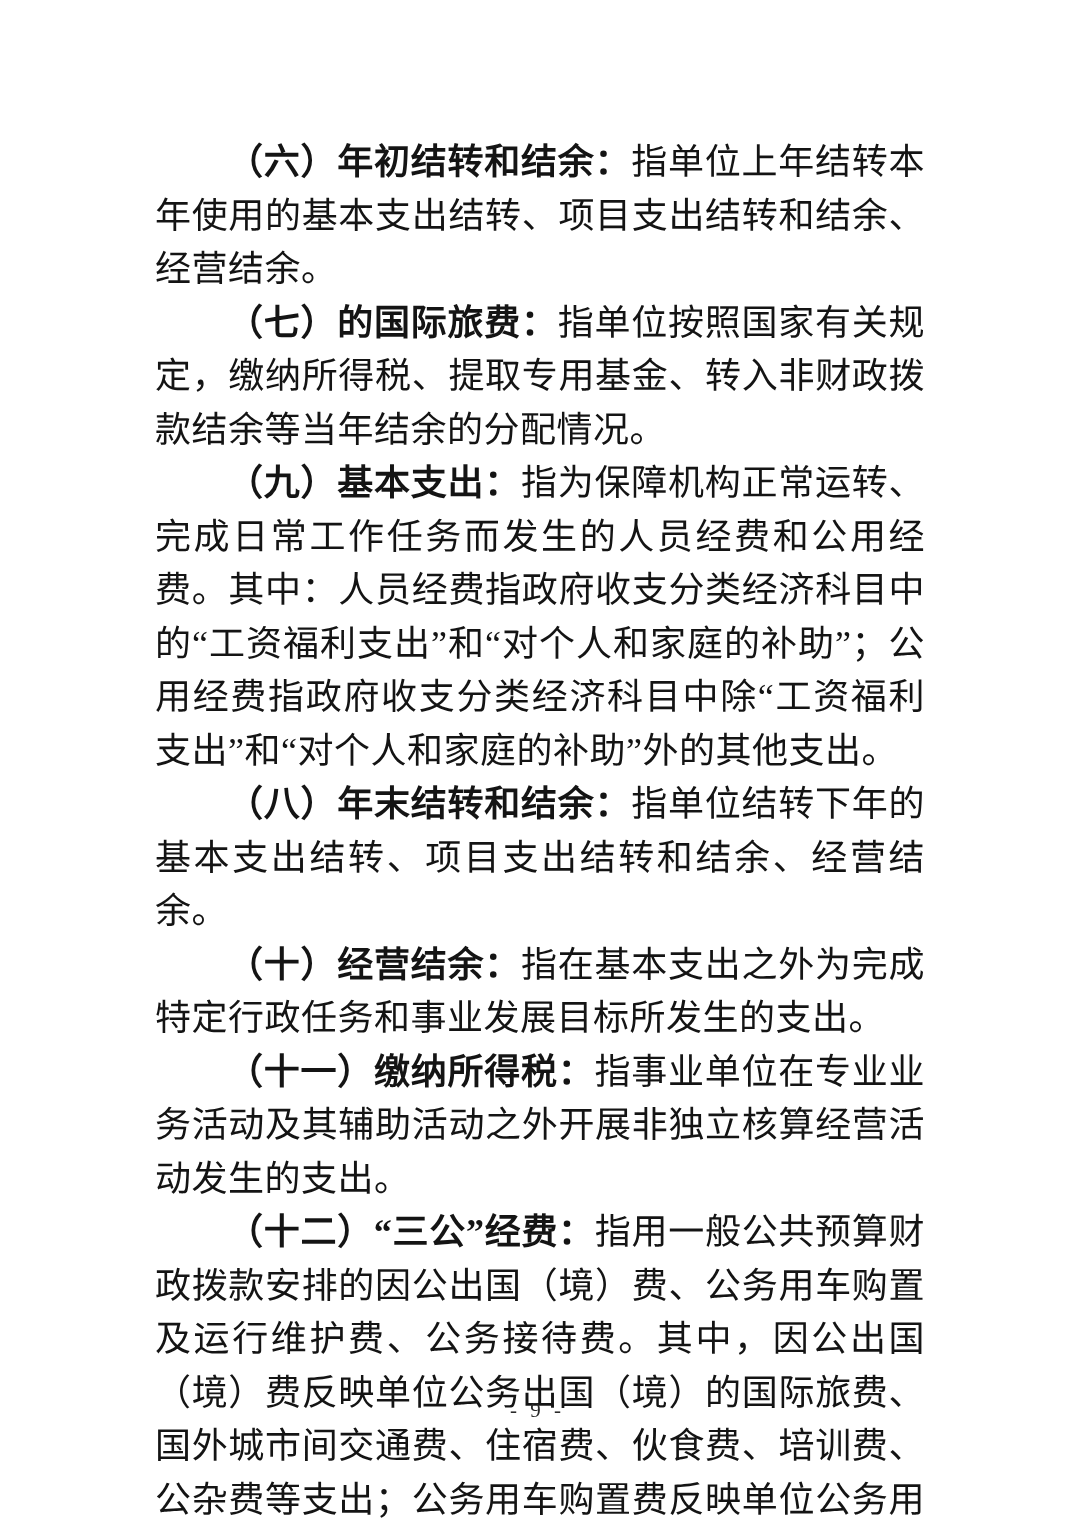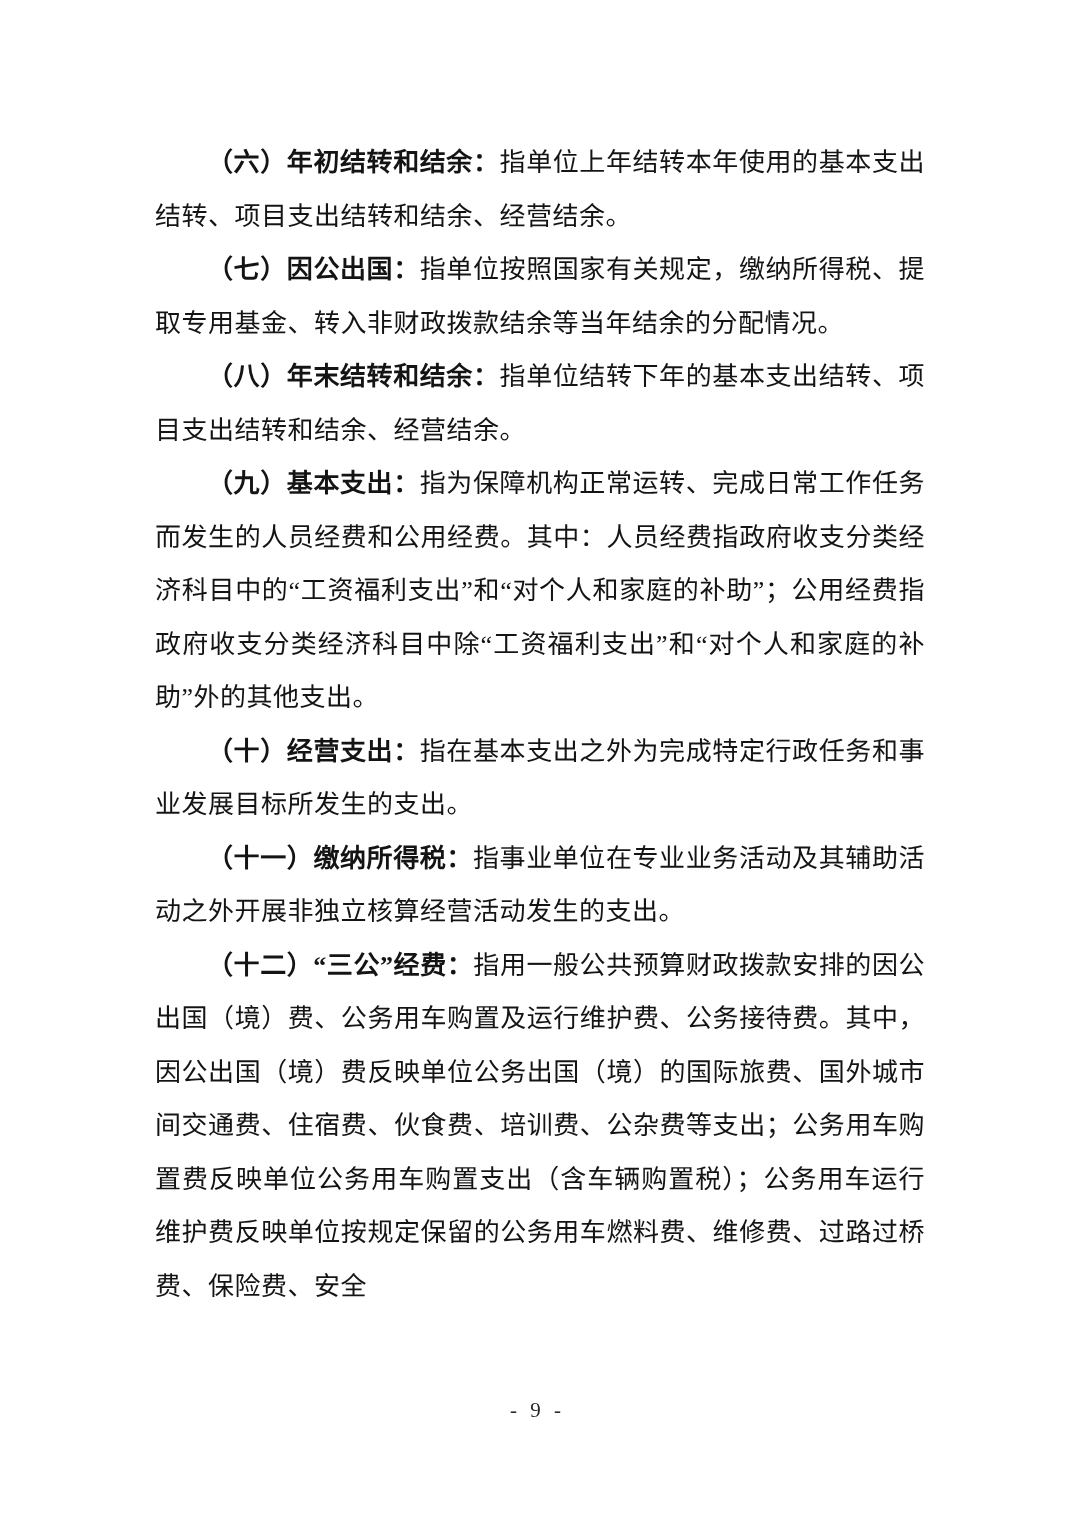--- a/index.html
+++ b/index.html
@@ -24,21 +24,21 @@
     background: #ffffff;
   }
   .text-block {
     position: absolute;
     left: 155px;
     top: 136px;
     width: 770px;
   }
   .para {
     margin: 0;
-    font-size: 26px;
+    font-size: 36px;
     line-height: 53.5px;
     text-align: justify;
     text-justify: inter-ideograph;
     text-indent: 2em;
     word-break: break-all;
     letter-spacing: 0.5px;
   }
   .para .term-head {
     font-weight: bold;
   }
@@ -55,27 +55,27 @@
 </style>
 </head>
 <body>
 
 <div class="doc-page">
 
   <div class="text-block">
 
     <p class="para"><span class="term-head">（六）年初结转和结余：</span><span class="term-body">指单位上年结转本年使用的基本支出结转、项目支出结转和结余、经营结余。</span></p>
 
-    <p class="para"><span class="term-head">（七）因公出国：</span><span class="term-body">指单位按照国家有关规定，缴纳所得税、提取专用基金、转入非财政拨款结余等当年结余的分配情况。</span></p>
+    <p class="para"><span class="term-head">（七）的国际旅费：</span><span class="term-body">指单位按照国家有关规定，缴纳所得税、提取专用基金、转入非财政拨款结余等当年结余的分配情况。</span></p>
+
+    <p class="para"><span class="term-head">（九）基本支出：</span><span class="term-body">指为保障机构正常运转、完成日常工作任务而发生的人员经费和公用经费。其中：人员经费指政府收支分类经济科目中的“工资福利支出”和“对个人和家庭的补助”；公用经费指政府收支分类经济科目中除“工资福利支出”和“对个人和家庭的补助”外的其他支出。</span></p>
 
     <p class="para"><span class="term-head">（八）年末结转和结余：</span><span class="term-body">指单位结转下年的基本支出结转、项目支出结转和结余、经营结余。</span></p>
 
-    <p class="para"><span class="term-head">（九）基本支出：</span><span class="term-body">指为保障机构正常运转、完成日常工作任务而发生的人员经费和公用经费。其中：人员经费指政府收支分类经济科目中的“工资福利支出”和“对个人和家庭的补助”；公用经费指政府收支分类经济科目中除“工资福利支出”和“对个人和家庭的补助”外的其他支出。</span></p>
-
-    <p class="para"><span class="term-head">（十）经营支出：</span><span class="term-body">指在基本支出之外为完成特定行政任务和事业发展目标所发生的支出。</span></p>
+    <p class="para"><span class="term-head">（十）经营结余：</span><span class="term-body">指在基本支出之外为完成特定行政任务和事业发展目标所发生的支出。</span></p>
 
     <p class="para"><span class="term-head">（十一）缴纳所得税：</span><span class="term-body">指事业单位在专业业务活动及其辅助活动之外开展非独立核算经营活动发生的支出。</span></p>
 
     <p class="para"><span class="term-head">（十二）“三公”经费：</span><span class="term-body">指用一般公共预算财政拨款安排的因公出国（境）费、公务用车购置及运行维护费、公务接待费。其中，因公出国（境）费反映单位公务出国（境）的国际旅费、国外城市间交通费、住宿费、伙食费、培训费、公杂费等支出；公务用车购置费反映单位公务用车购置支出（含车辆购置税）；公务用车运行维护费反映单位按规定保留的公务用车燃料费、维修费、过路过桥费、保险费、安全</span></p>
 
   </div>
 
   <div class="page-footer">- 9 -</div>
 
 </div>

